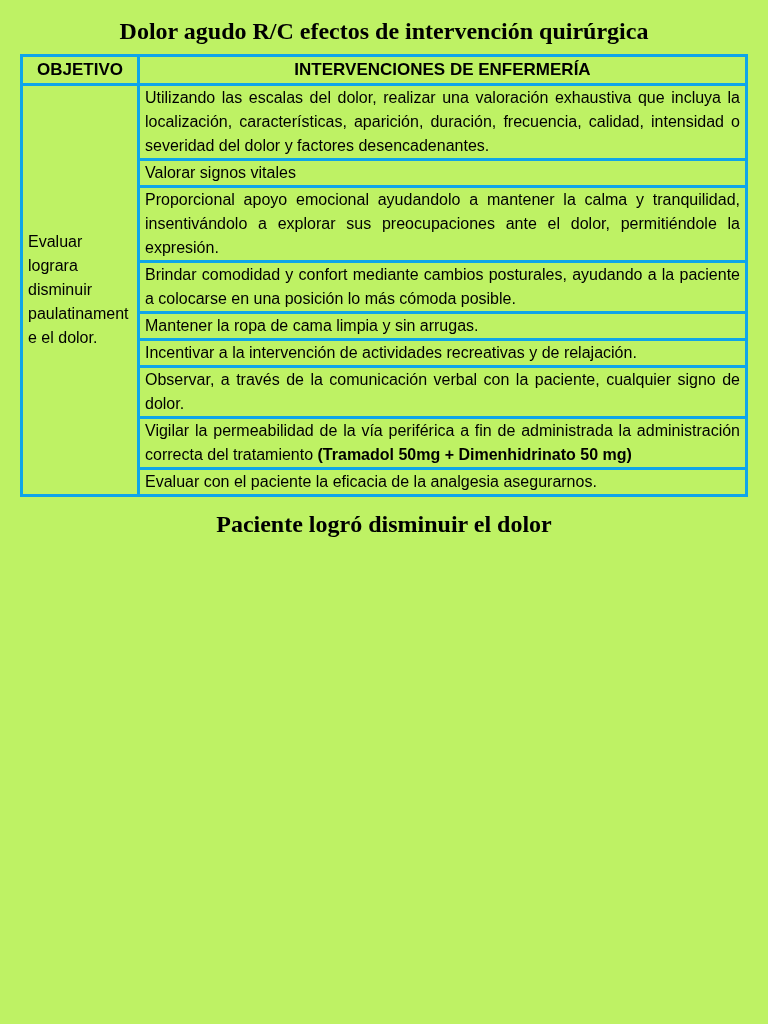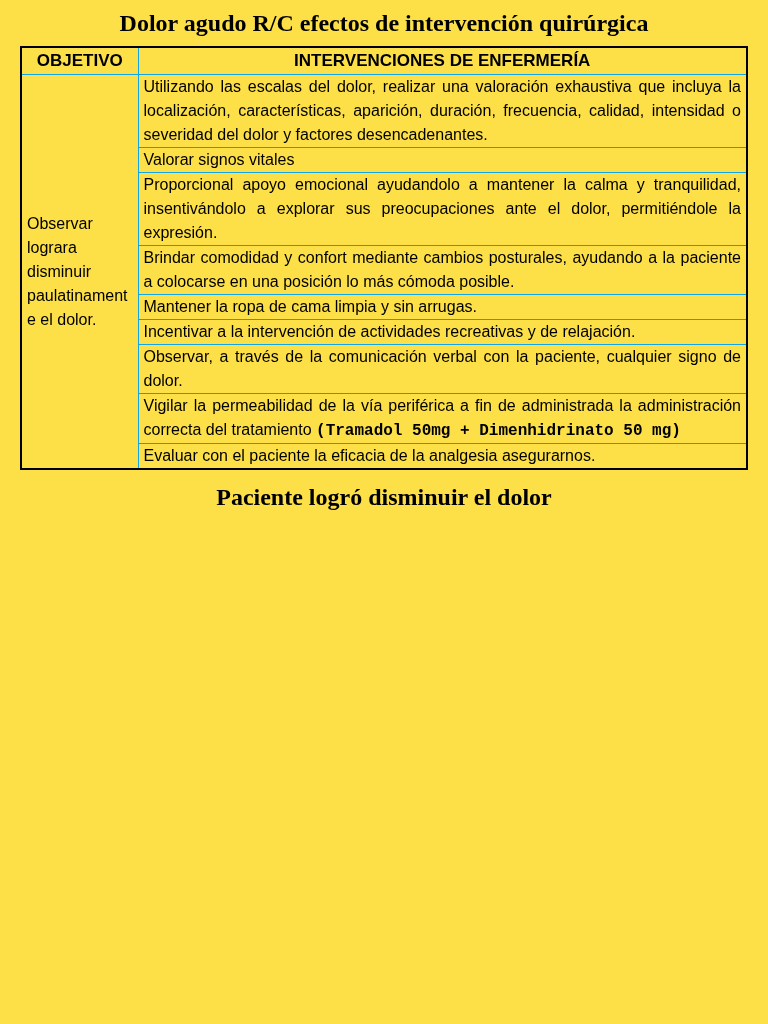--- a/index.html
+++ b/index.html
@@ -6,22 +6,22 @@
   html, body {
     margin: 0;
     padding: 0;
     background: #ffffff;
     color: #000000;
   }
   .page {
     position: relative;
     width: 768px;
     height: 1024px;
-    background: #fde047;
-    padding-top: 8px;
+    background: #bef264;
+    padding-top: 16px;
     overflow: hidden;
   }
   .doc-title {
     font-family: "Liberation Serif", serif;
     font-size: 24px;
     font-weight: bold;
     text-align: center;
     margin: 2px 0 9px 0;
   }
   .care-table {
@@ -30,42 +30,42 @@
     margin: 0 auto;
     font-family: "Liberation Sans", sans-serif;
     font-size: 16px;
     line-height: 24px;
     color: #000000;
     border: 2px solid #000000;
     table-layout: fixed;
   }
   .care-table th,
   .care-table td {
-    border: 1px solid #0ea5e9;
+    border: 3px solid #0ea5e9;
     padding: 0 5px;
   }
   .care-table th {
     font-size: 17px;
     font-weight: bold;
     text-align: center;
     padding: 1px 4px;
   }
   .col-objetivo { width: 117px; }
   .objective-cell {
     vertical-align: middle;
     text-align: justify;
     overflow-wrap: break-word;
     word-break: break-word;
   }
   .intervention-cell {
     vertical-align: middle;
   }
   .justify { text-align: justify; }
   .center { text-align: left; }
-  .bold { font-weight: bold; font-family: Liberation Mono, monospace; }
+  .bold { font-weight: bold; }
   .closing-heading {
     font-family: "Liberation Serif", serif;
     font-size: 24px;
     font-weight: bold;
     text-align: center;
     margin: 14px 0 4px 0;
   }
 </style>
 </head>
 <body>
@@ -76,21 +76,21 @@
 
   <table class="care-table">
     <thead>
       <tr>
         <th class="col-objetivo">OBJETIVO</th>
         <th class="col-intervenciones">INTERVENCIONES DE ENFERMERÍA</th>
       </tr>
     </thead>
     <tbody>
       <tr>
-        <td class="objective-cell" rowspan="9">Observar lograra disminuir paulatinamente el dolor.</td>
+        <td class="objective-cell" rowspan="9">Evaluar lograra disminuir paulatinamente el dolor.</td>
         <td class="intervention-cell justify">Utilizando las escalas del dolor, realizar una valoración exhaustiva que incluya la localización, características, aparición, duración, frecuencia, calidad, intensidad o severidad del dolor y factores desencadenantes.</td>
       </tr>
       <tr>
         <td class="intervention-cell center">Valorar signos vitales</td>
       </tr>
       <tr>
         <td class="intervention-cell justify">Proporcional apoyo emocional ayudandolo a mantener la calma y tranquilidad, insentivándolo a explorar sus preocupaciones ante el dolor, permitiéndole la expresión.</td>
       </tr>
       <tr>
         <td class="intervention-cell justify">Brindar comodidad y confort mediante cambios posturales, ayudando a la paciente a colocarse en una posición lo más cómoda posible.</td>

